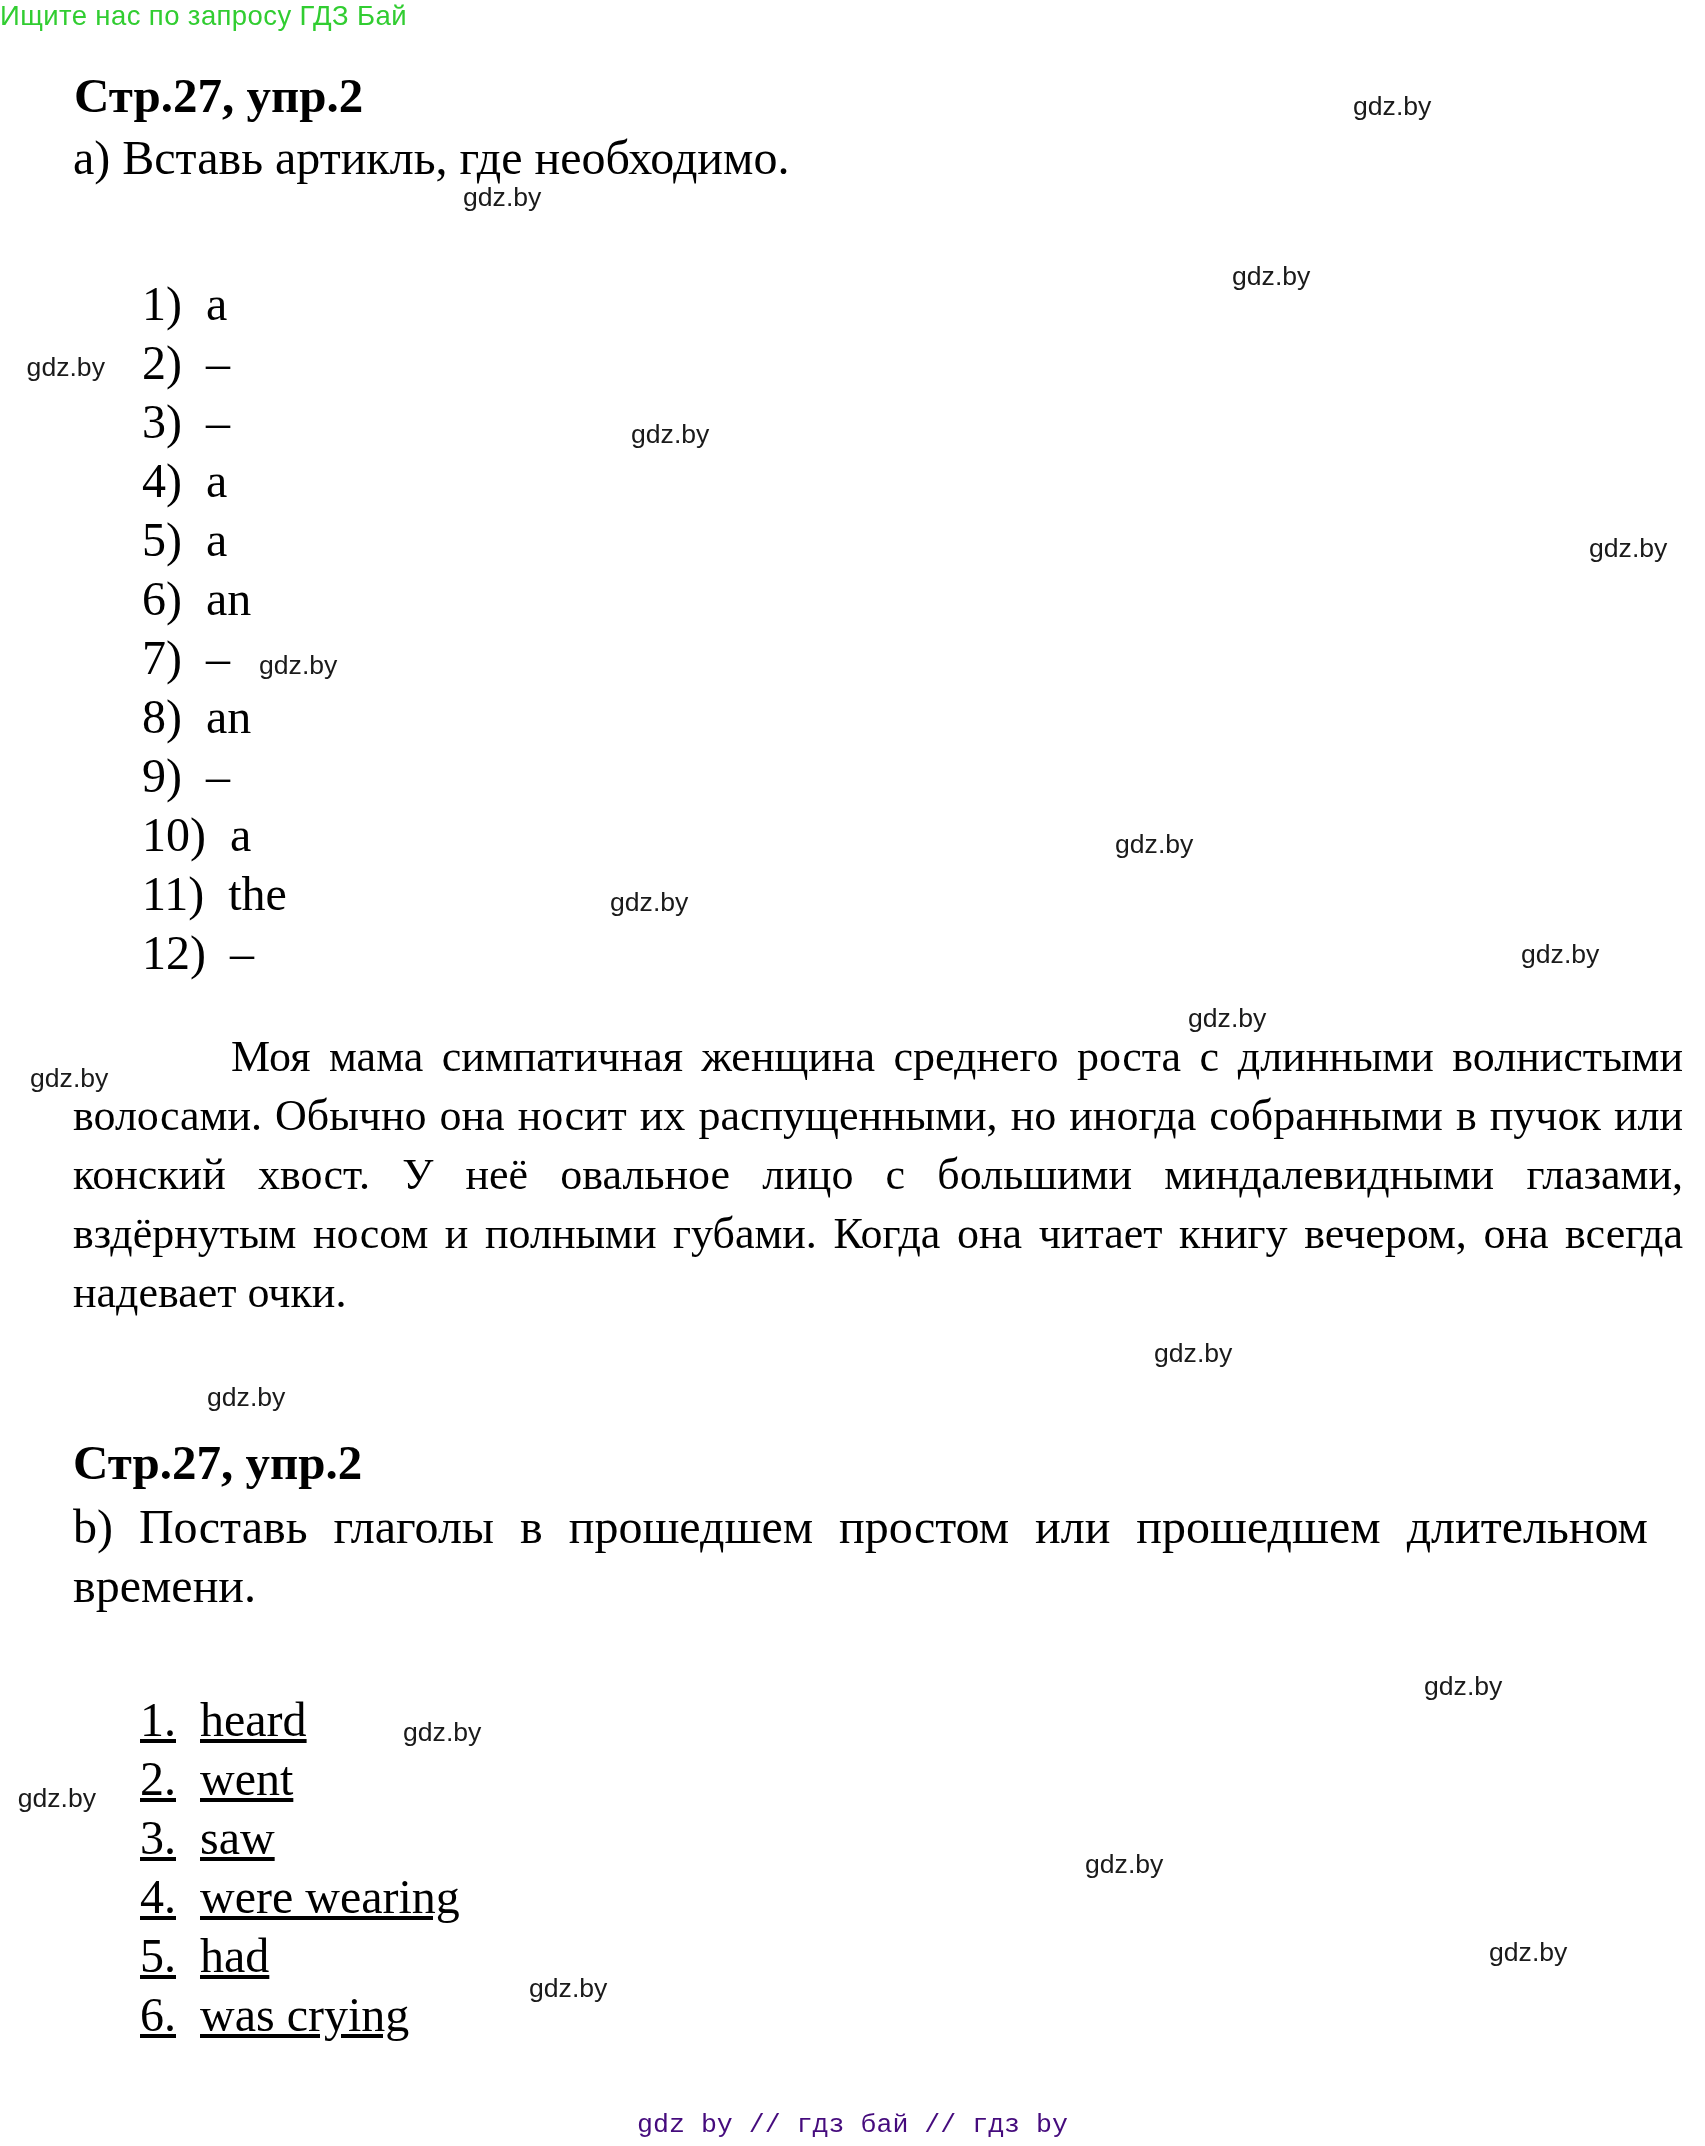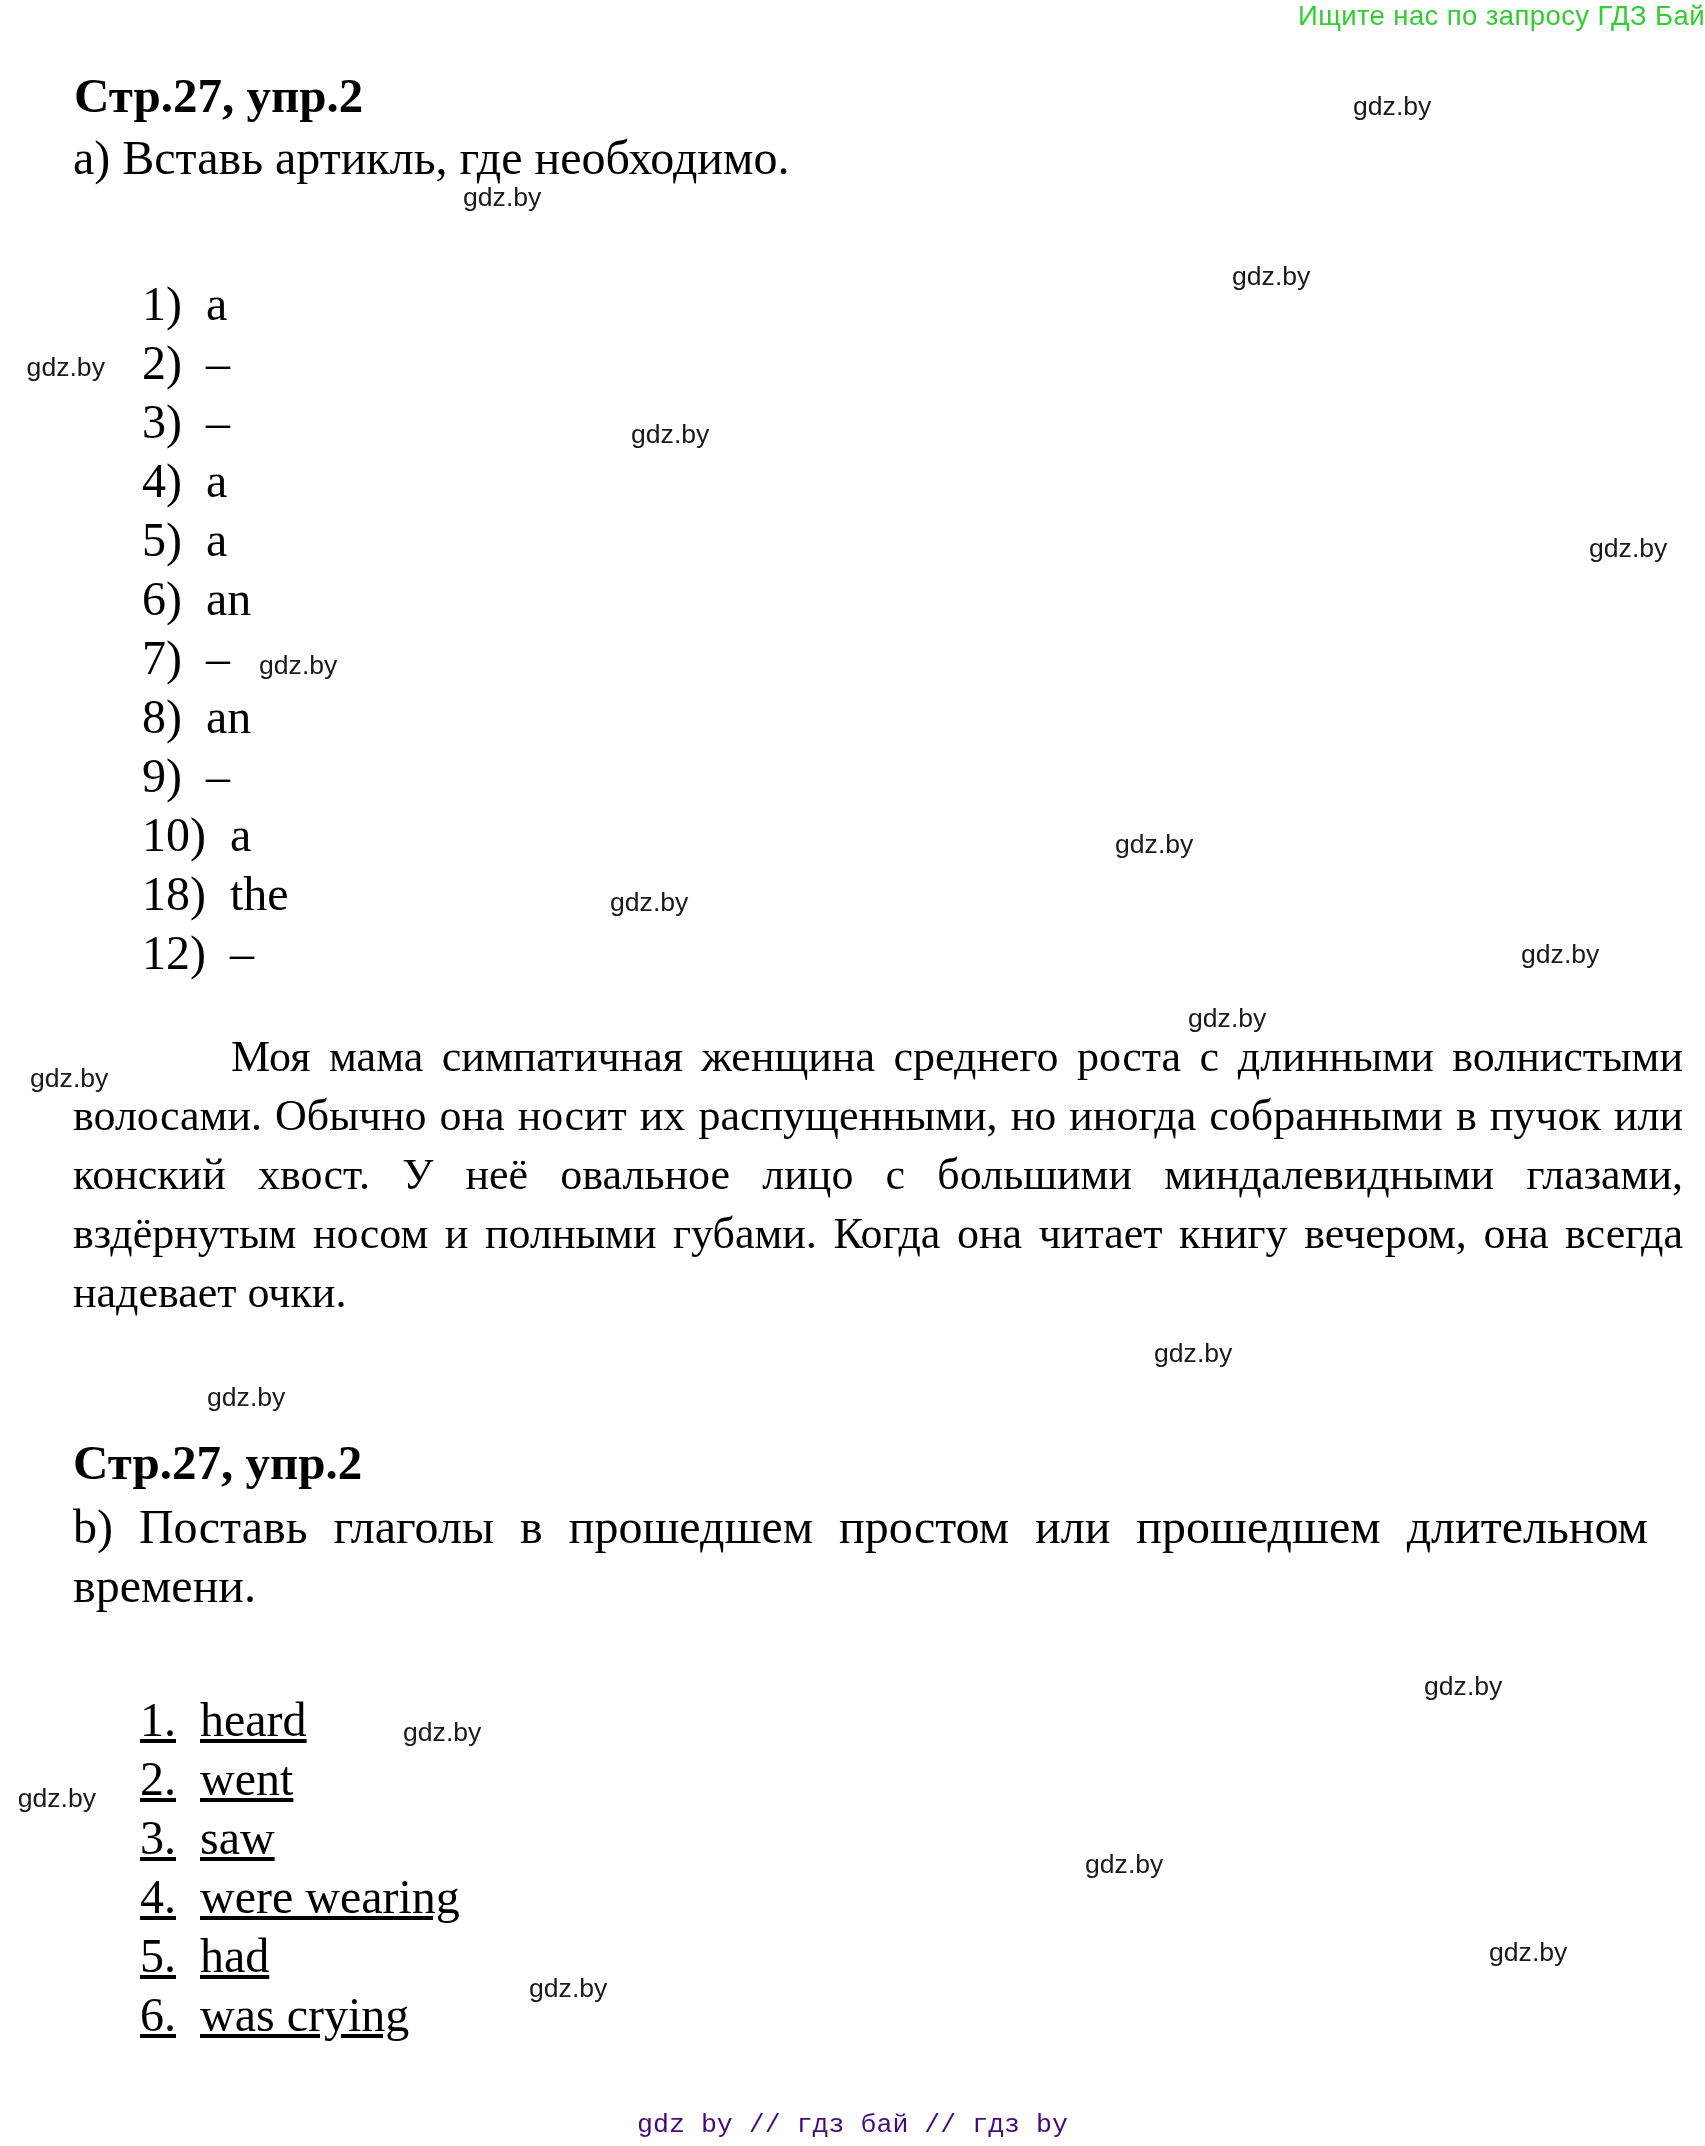--- a/index.html
+++ b/index.html
@@ -11,21 +11,21 @@
     overflow: hidden;
     font-family: "Liberation Serif", serif;
     color: #000000;
   }
 
   
   .banner {
     position: absolute;
     top: 1.8px; left: 0;
     width: 100%;
-    text-align: right;
+    text-align: left;
     font-family: "Liberation Sans", sans-serif;
     font-size: 27.5px;
     line-height: 28px;
     color: var(--banner-green, #31cd31);
     letter-spacing: 0.4px;
   }
 
   
   .heading {
     position: absolute;
@@ -109,21 +109,21 @@
       <div class="row"><span class="num">1)</span><span class="ans">a</span></div>
       <div class="row"><span class="num">2)</span><span class="ans">–</span></div>
       <div class="row"><span class="num">3)</span><span class="ans">–</span></div>
       <div class="row"><span class="num">4)</span><span class="ans">a</span></div>
       <div class="row"><span class="num">5)</span><span class="ans">a</span></div>
       <div class="row"><span class="num">6)</span><span class="ans">an</span></div>
       <div class="row"><span class="num">7)</span><span class="ans">–</span></div>
       <div class="row"><span class="num">8)</span><span class="ans">an</span></div>
       <div class="row"><span class="num">9)</span><span class="ans">–</span></div>
       <div class="row"><span class="num">10)</span><span class="ans">a</span></div>
-      <div class="row"><span class="num">18)</span><span class="ans">the</span></div>
+      <div class="row"><span class="num">11)</span><span class="ans">the</span></div>
       <div class="row"><span class="num">12)</span><span class="ans">–</span></div>
     </div>
 
   <p id="paragraph-a">Моя мама симпатичная женщина среднего роста с длинными волнистыми волосами. Обычно она носит их распущенными, но иногда собранными в пучок или конский хвост. У неё овальное лицо с большими миндалевидными глазами, вздёрнутым носом и полными губами. Когда она читает книгу вечером, она всегда надевает очки.</p>
 
   <div class="heading" id="heading-b">Стр.27, упр.2</div>
 
   <div class="subheading" id="subheading-b">b) Поставь глаголы в прошедшем простом или прошедшем длительном времени.</div>
 
   <div class="answer-list" id="list-b">

